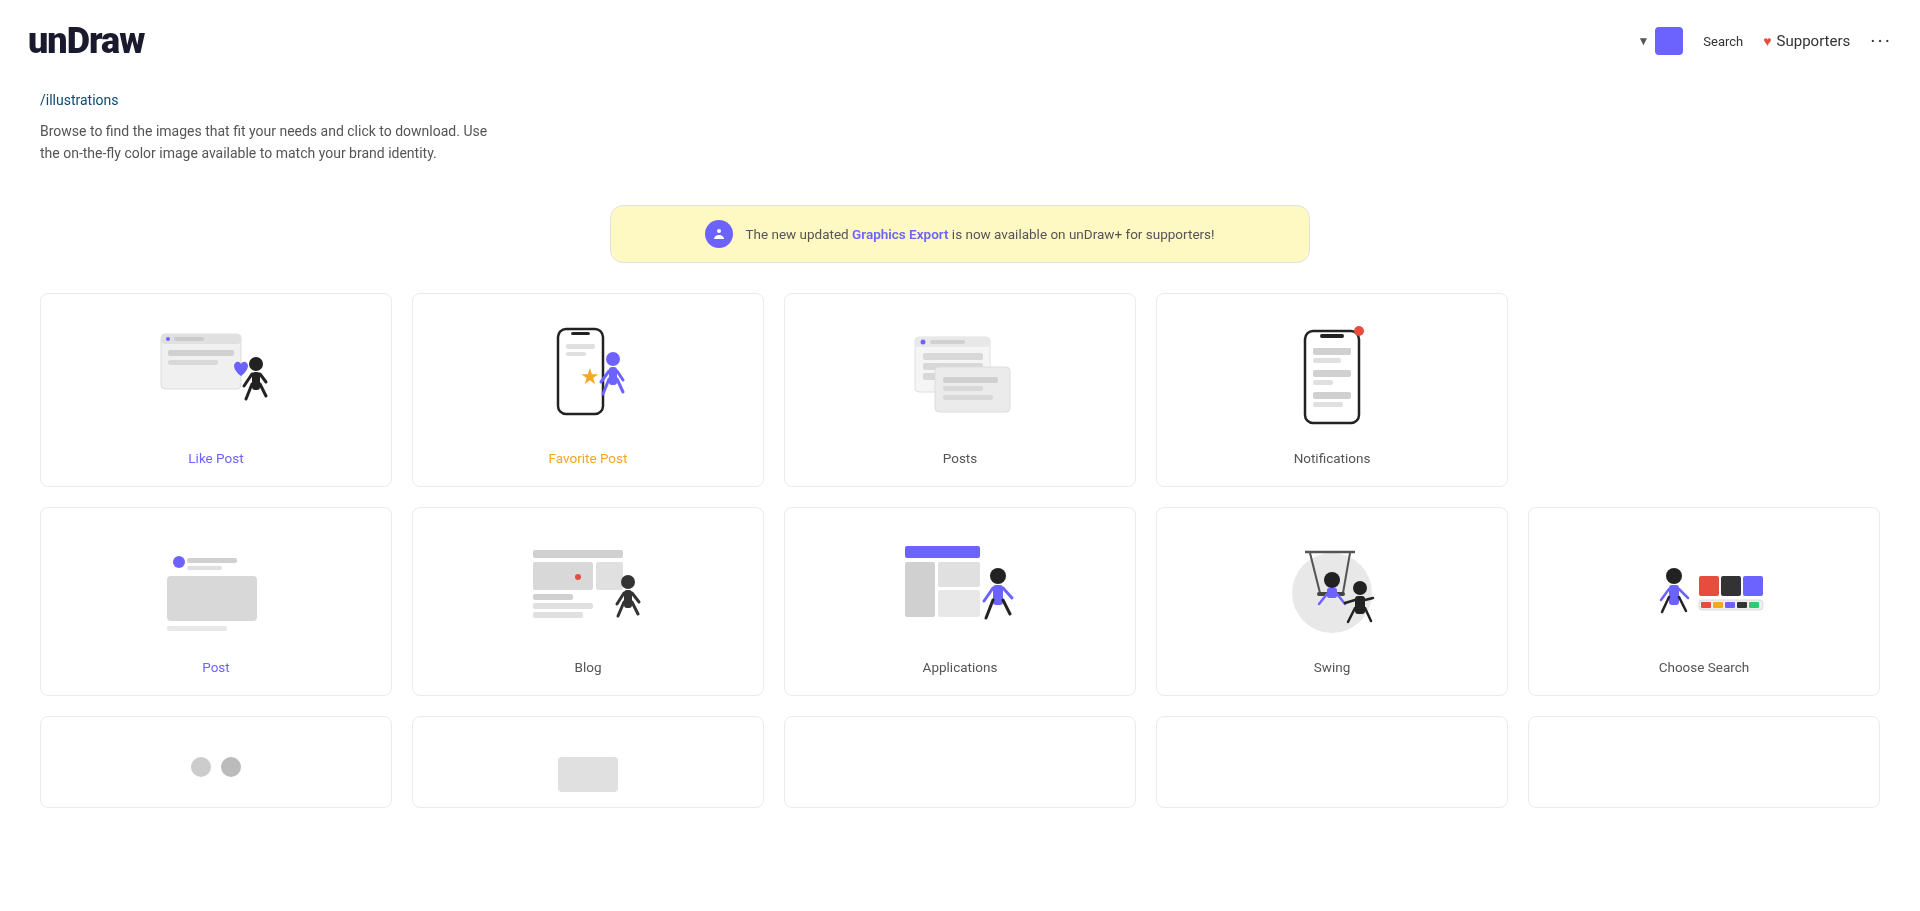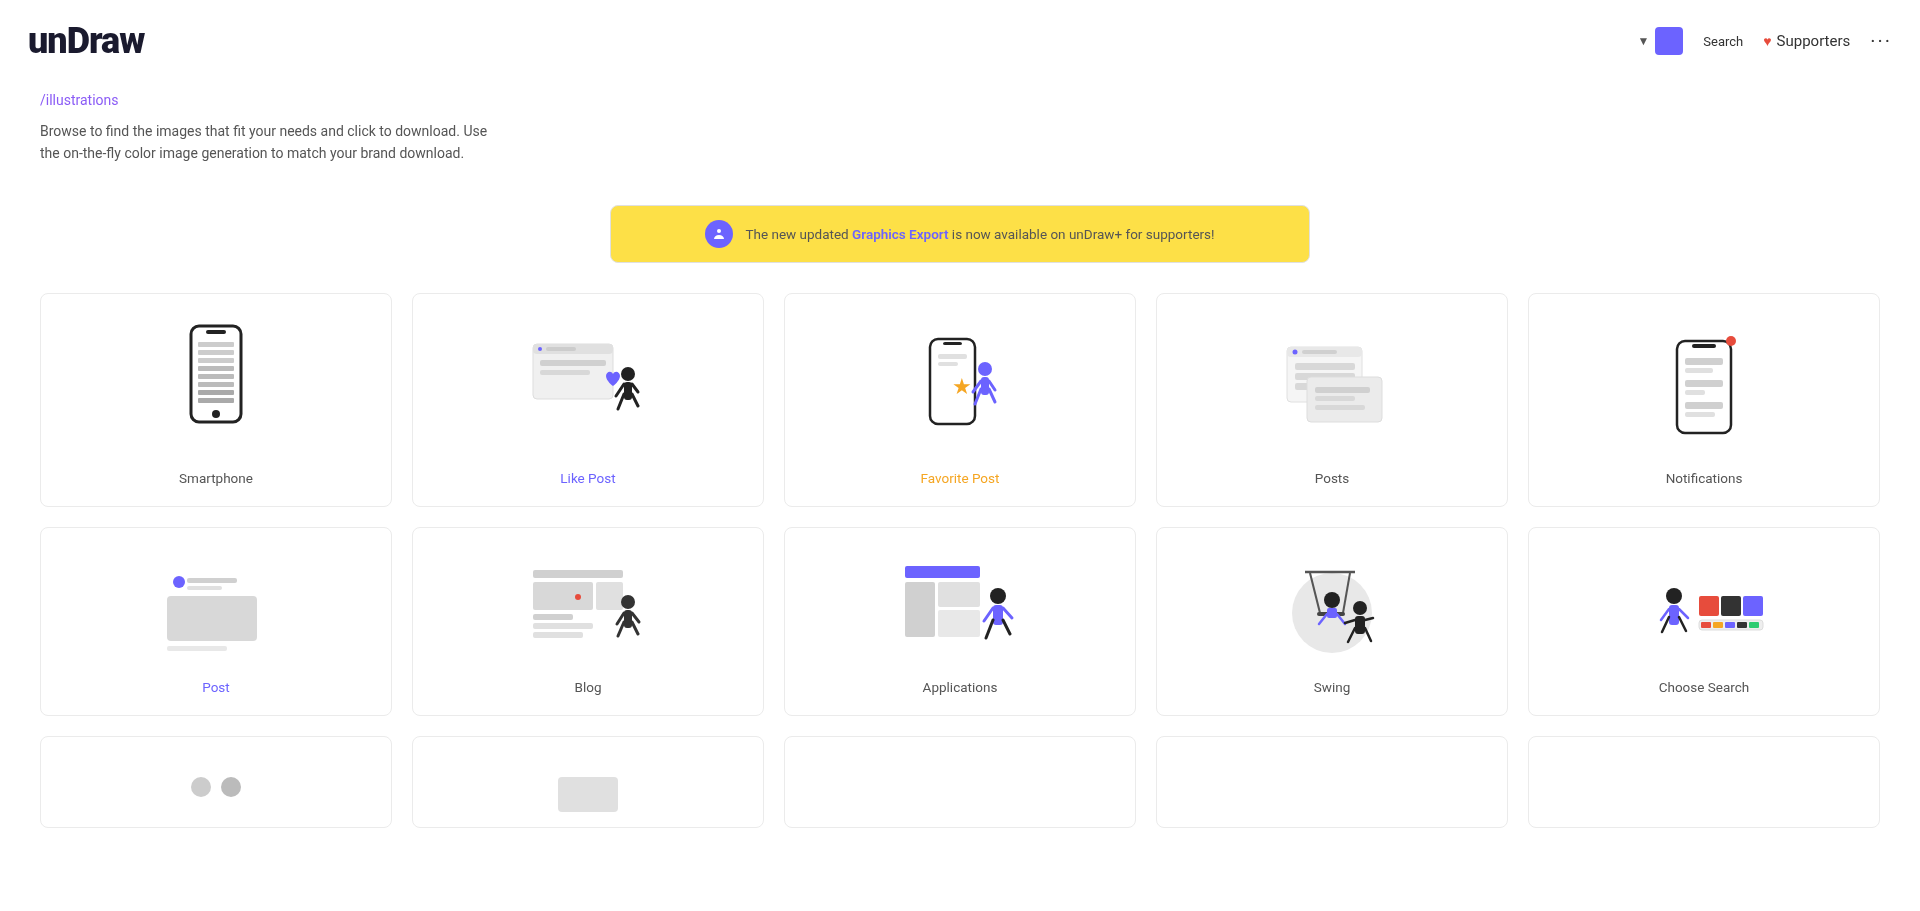--- a/index.html
+++ b/index.html
@@ -69,45 +69,45 @@
       font-size: 20px;
       cursor: pointer;
       letter-spacing: 2px;
     }
 
     
     .hero {
       padding: 10px 40px 30px 40px;
     }
     .illustrations-link {
-      color: #8b5cf6;
+      color: #0c4a6e;
       font-size: 14px;
       text-decoration: none;
       display: block;
       margin-bottom: 12px;
     }
     .hero-description {
       color: #555;
       font-size: 14px;
       line-height: 1.6;
       max-width: 480px;
     }
 
     
     .banner {
       display: flex;
       align-items: center;
       justify-content: center;
       margin: 10px auto 30px auto;
       max-width: 700px;
       border: 1px solid #e0e0e0;
-      border-radius: 8px;
+      border-radius: 13px;
       padding: 14px 24px;
       gap: 12px;
-      background: #fde047;
+      background: #fef9c3;
     }
     .banner-icon {
       width: 28px;
       height: 28px;
       border-radius: 50%;
       background: #6c63ff;
       display: flex;
       align-items: center;
       justify-content: center;
       color: #fff;
@@ -209,57 +209,39 @@
       <span>Supporters</span>
     </a>
     <span class="more-btn">···</span>
   </div>
 </header>
 
 <section class="hero">
   <a class="illustrations-link">/illustrations</a>
   <p class="hero-description">
     <span>Browse to find the images that fit your needs and click to download. Use</span><br>
-    <span>the on-the-fly color image generation to match your brand download.</span>
+    <span>the on-the-fly color image available to match your brand identity.</span>
   </p>
 </section>
 
 <div class="banner">
   <div class="banner-icon">
     <svg width="16" height="16" viewBox="0 0 16 16" fill="white">
       <circle cx="8" cy="5" r="2"></circle>
       <path d="M8 9 C5 9 3 11 3 13 L13 13 C13 11 11 9 8 9Z"></path>
     </svg>
   </div>
   <p class="banner-text">
     <span>The new updated </span><a href="#">Graphics Export</a><span> is now available on unDraw+ for supporters!</span>
   </p>
 </div>
 
 <div class="grid-container">
   <div class="grid">
 
-    <div class="card">
-      <div class="card-illustration">
-        <svg width="80" height="130" viewBox="0 0 80 130">
-          <rect x="15" y="2" width="50" height="96" rx="8" ry="8" fill="none" stroke="#222" stroke-width="3"></rect>
-          <rect x="30" y="6" width="20" height="4" rx="2" fill="#222"></rect>
-          <rect x="22" y="18" width="36" height="5" rx="1" fill="#ccc"></rect>
-          <rect x="22" y="26" width="36" height="5" rx="1" fill="#ccc"></rect>
-          <rect x="22" y="34" width="36" height="5" rx="1" fill="#ccc"></rect>
-          <rect x="22" y="42" width="36" height="5" rx="1" fill="#bbb"></rect>
-          <rect x="22" y="50" width="36" height="5" rx="1" fill="#bbb"></rect>
-          <rect x="22" y="58" width="36" height="5" rx="1" fill="#bbb"></rect>
-          <rect x="22" y="66" width="36" height="5" rx="1" fill="#aaa"></rect>
-          <rect x="22" y="74" width="36" height="5" rx="1" fill="#aaa"></rect>
-          <circle cx="40" cy="90" r="4" fill="#222"></circle>
-        </svg>
-      </div>
-      <div class="card-label">Smartphone</div>
-    </div>
 
     <div class="card">
       <div class="card-illustration">
         <svg width="120" height="110" viewBox="0 0 120 110">
 
           <rect x="5" y="10" width="80" height="55" rx="4" fill="#f0f0f0" stroke="#ddd" stroke-width="1"></rect>
           <rect x="5" y="10" width="80" height="10" rx="4" fill="#e0e0e0"></rect>
           <circle cx="12" cy="15" r="2" fill="#6c63ff"></circle>
           <rect x="18" y="13" width="30" height="4" rx="2" fill="#ccc"></rect>
           <rect x="12" y="26" width="66" height="6" rx="2" fill="#d0d0d0"></rect>

